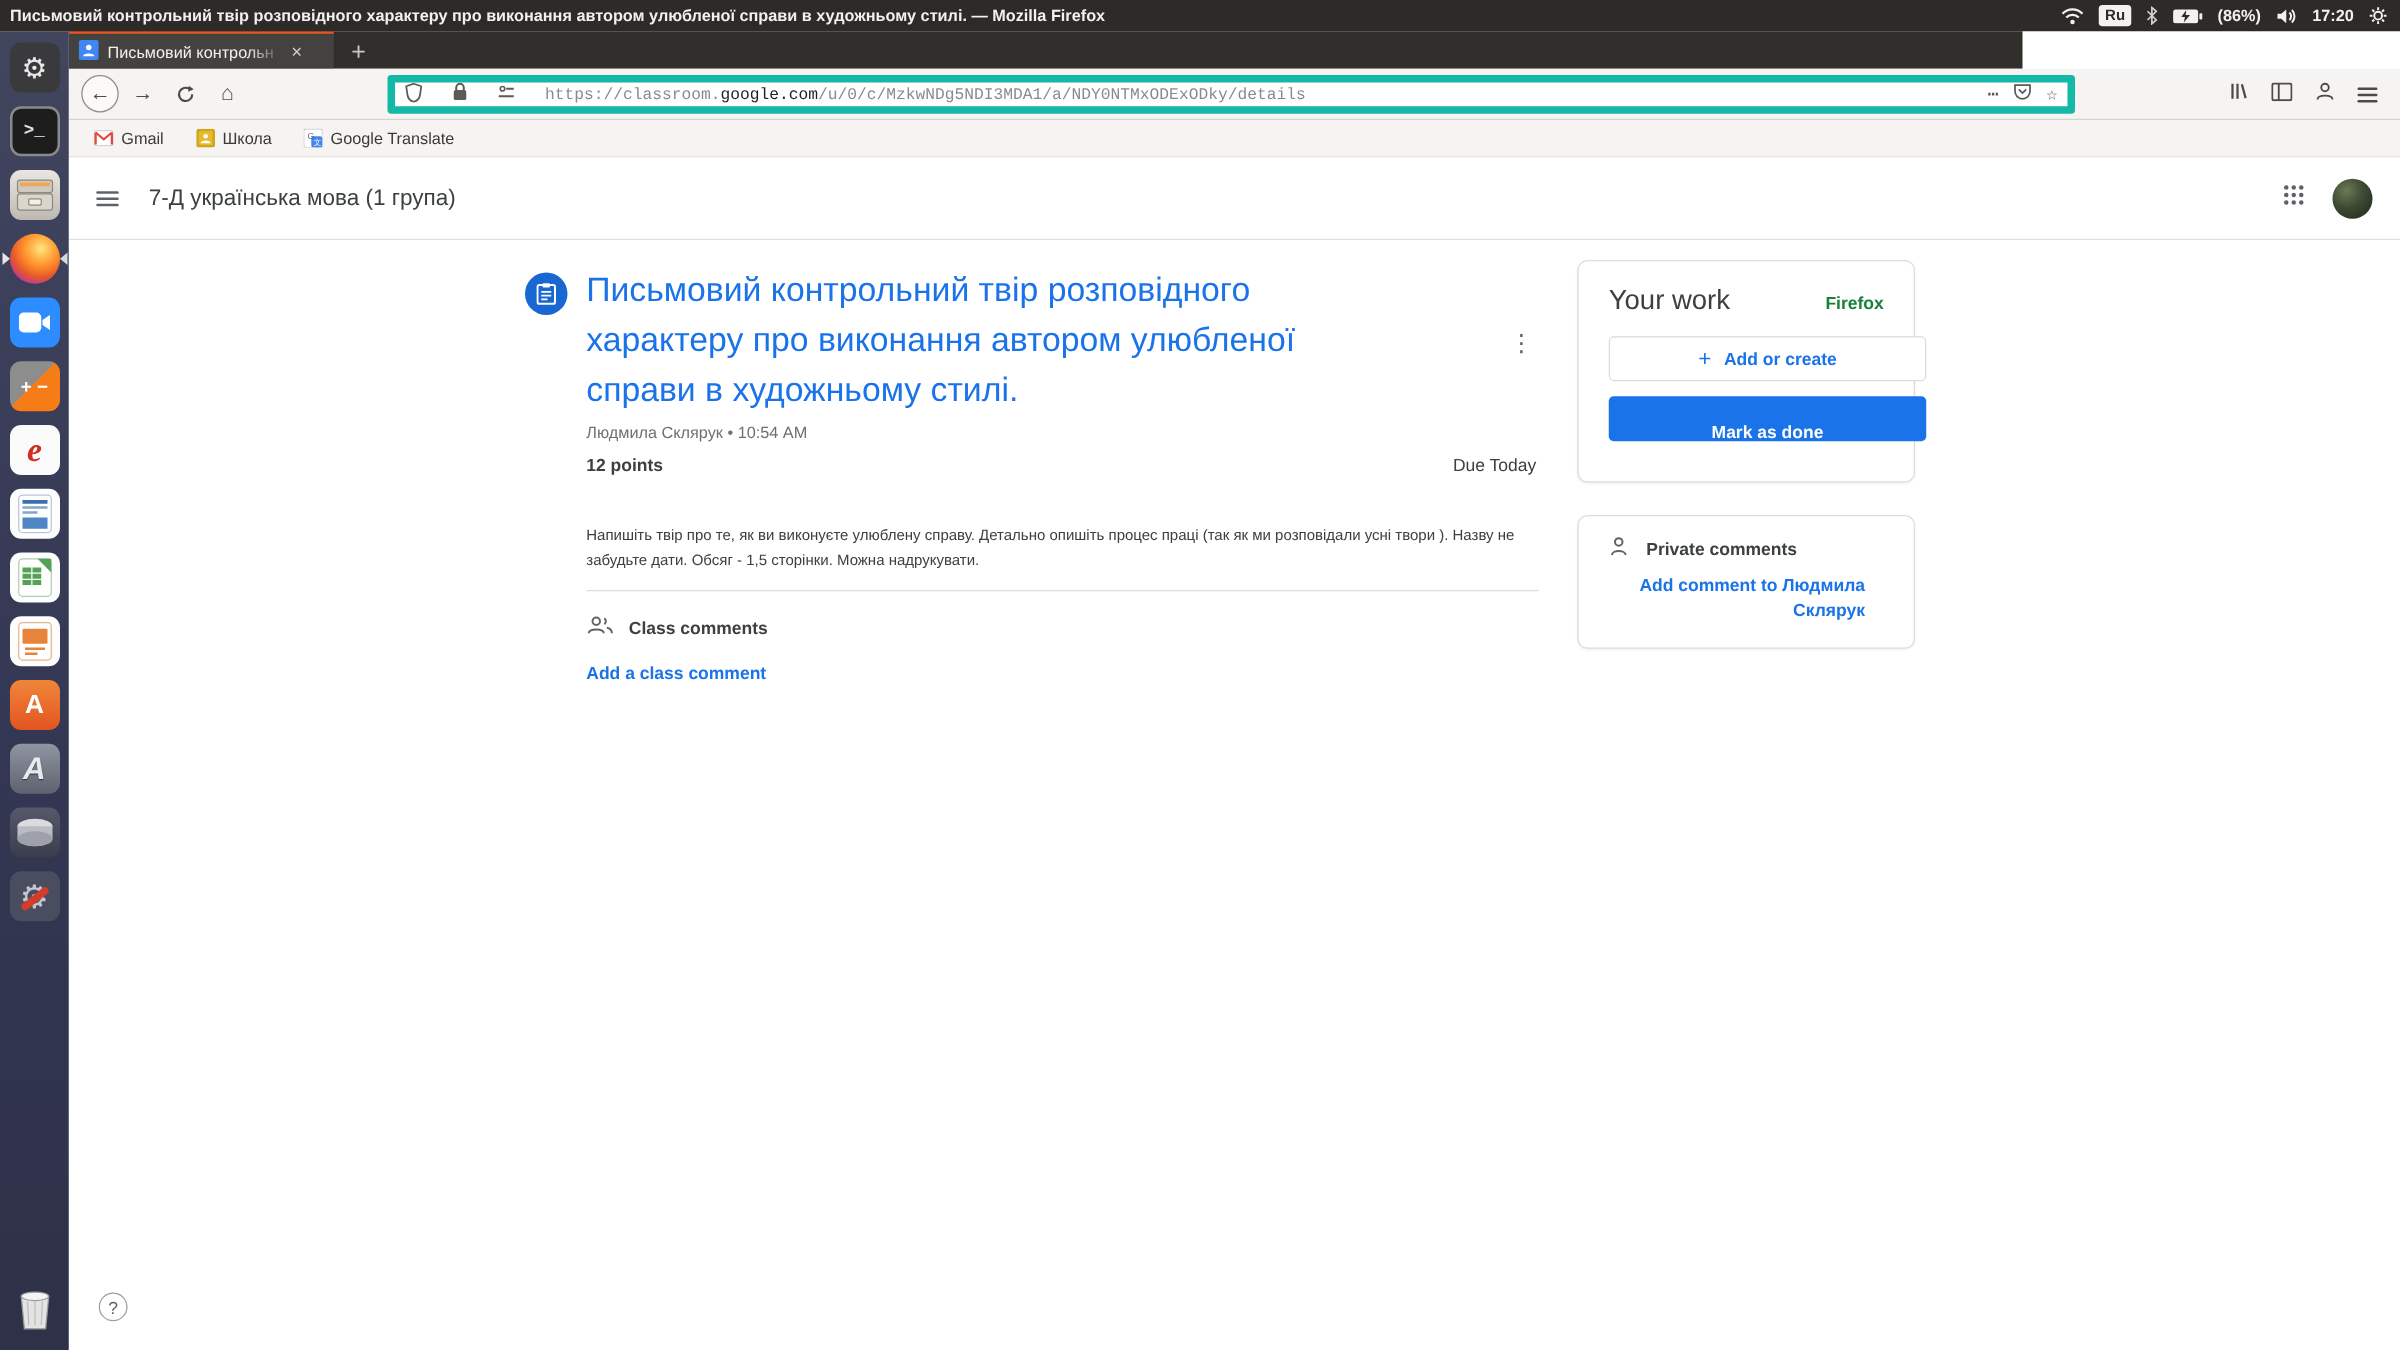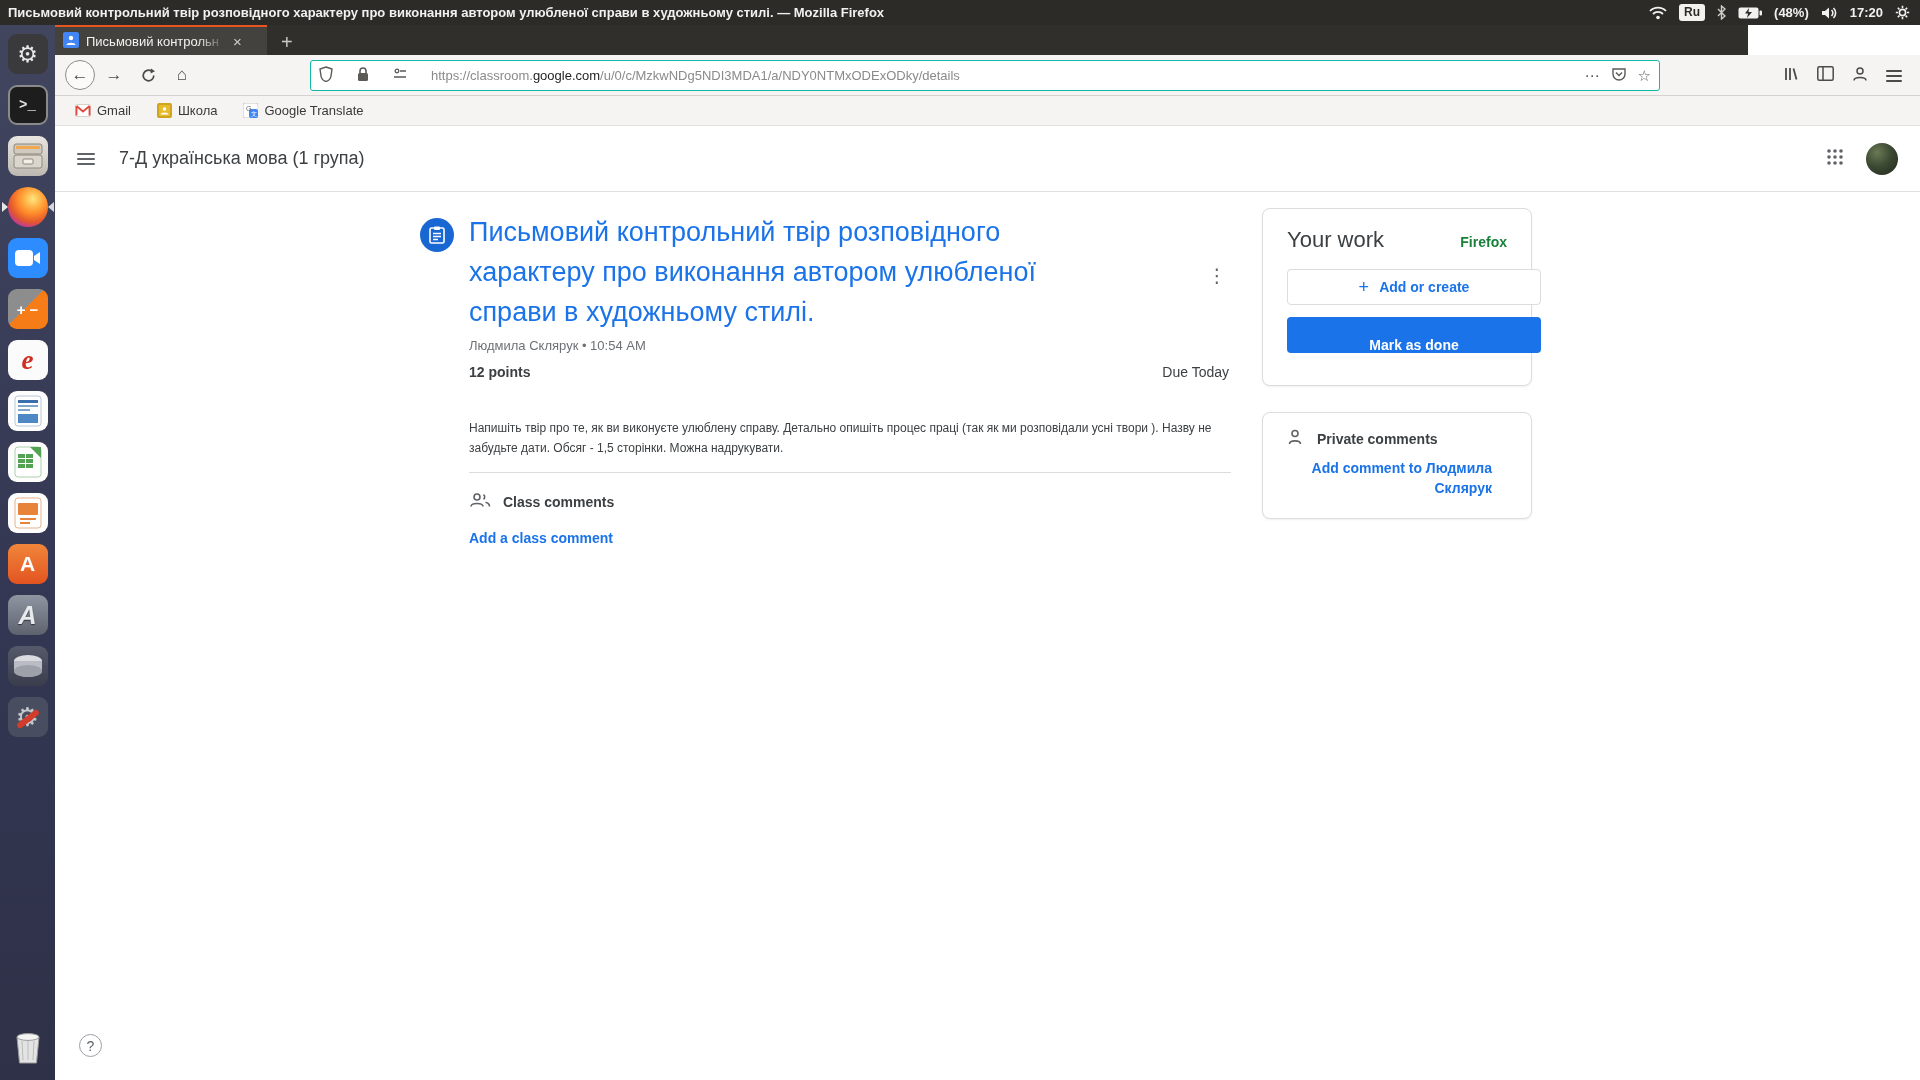--- a/index.html
+++ b/index.html
@@ -26,40 +26,40 @@
                display:flex; align-items:center; justify-content:center; flex:0 0 auto; }
   .dock-glyph { width:40px; height:40px; border-radius:9px; display:flex;
                 align-items:center; justify-content:center; overflow:hidden; }
   .running-arrow { position:absolute; width:0; height:0; border-top:5px solid transparent;
                    border-bottom:5px solid transparent; top:17px; }
   .arrow-left  { left:-4px; border-left:6px solid #e6e6e6; }
   .arrow-right { right:-4px; border-right:6px solid #d8d8d8; }
   .dock-trash { position:absolute; bottom:10px; left:6px; }
 
   
-  .fx-tabbar { position:absolute; left:55px; top:25px; width:1693px; height:30px;
+  .fx-tabbar { position:absolute; left:55px; top:25px; width:1563px; height:30px;
                background:#312f2c; display:flex; align-items:flex-end; }
   .fx-tab { width:212px; height:30px; background:#44423e; border-top:2px solid #e95420;
             display:flex; align-items:center; padding:0 8px; gap:7px; color:#f3f2f0;
             font-size:13px; }
   .fx-tab-title { flex:1; white-space:nowrap; overflow:hidden; max-width:140px;
                   -webkit-mask-image:linear-gradient(90deg,#000 80%,transparent);
                   mask-image:linear-gradient(90deg,#000 80%,transparent); }
   .fx-tab-close { color:#cfcecb; font-size:15px; line-height:1; cursor:default; }
   .fx-newtab { color:#c9c8c5; font-size:20px; margin-left:14px; line-height:26px; }
 
   .fx-navbar { position:absolute; left:55px; top:55px; width:1865px; height:41px;
                background:#f5f4f2; border-bottom:1px solid #d5d3cf; display:flex;
                align-items:center; }
   .navbtn { width:30px; height:30px; display:flex; align-items:center; justify-content:center;
             color:#4d4b47; font-size:17px; margin-left:4px; }
   .navbtn.back { border:1px solid #8f8d89; border-radius:50%; margin-left:10px; background:#fbfaf9; }
   .urlbar { position:absolute; left:255px; top:5px; width:1350px; height:31px; background:#fff;
-            border:1px solid #14b8a6; border-radius:3px; display:flex; align-items:center;
-            font-size:13px; padding:0 8px; gap:24px; }
+            border:6px solid #14b8a6; border-radius:3px; display:flex; align-items:center;
+            font-size:13px; padding:0 8px; gap:24px;font-family:Liberation Mono, monospace; }
   .urltext { flex:1; white-space:nowrap; overflow:hidden; color:#8a8a8a; }
   .urltext .domain { color:#1f1f1f; }
   .url-right { display:flex; align-items:center; gap:12px; color:#5c5a56; font-size:15px; }
   .nav-right { position:absolute; right:18px; top:0; height:41px; display:flex;
                align-items:center; gap:18px; color:#4d4b47; }
   .hamb { width:16px; height:12px; display:flex; flex-direction:column; justify-content:space-between; }
   .hamb i { display:block; height:2px; background:#4d4b47; border-radius:1px; }
 
   .fx-bookmarks { position:absolute; left:55px; top:96px; width:1865px; height:30px;
                   background:#f5f4f2; border-bottom:1px solid #e2e0dc; display:flex;
@@ -163,21 +163,21 @@
           <path d="M1 4 L8 11 L4.5 14 L4.5 1 L8 4 L1 11" fill="none" stroke="#cfcecb" stroke-width="1.4"></path>
         </svg>
     </span>
     <span class="sysicon">
       <svg width="24" height="12" viewBox="0 0 24 12">
           <rect x="0.5" y="0.5" width="20" height="11" rx="2" fill="#f2f1ef"></rect>
           <rect x="21.5" y="3.5" width="2.5" height="5" rx="1" fill="#f2f1ef"></rect>
           <path d="M11 1 L7 6.5 L10 6.5 L9 11 L14 5 L10.5 5 Z" fill="#2d2b28"></path>
         </svg>
     </span>
-    <span>(48%)</span>
+    <span>(86%)</span>
     <span class="sysicon">
       <svg width="17" height="14" viewBox="0 0 17 14">
           <path d="M1 5 L4 5 L8 1.5 L8 12.5 L4 9 L1 9 Z" fill="#f2f1ef"></path>
           <path d="M10.5 4 A4 4 0 0 1 10.5 10" fill="none" stroke="#f2f1ef" stroke-width="1.6"></path>
           <path d="M12.5 2 A7 7 0 0 1 12.5 12" fill="none" stroke="#f2f1ef" stroke-width="1.6"></path>
         </svg>
     </span>
     <span>17:20</span>
     <span class="sysicon">
       <svg width="15" height="15" viewBox="0 0 15 15">

